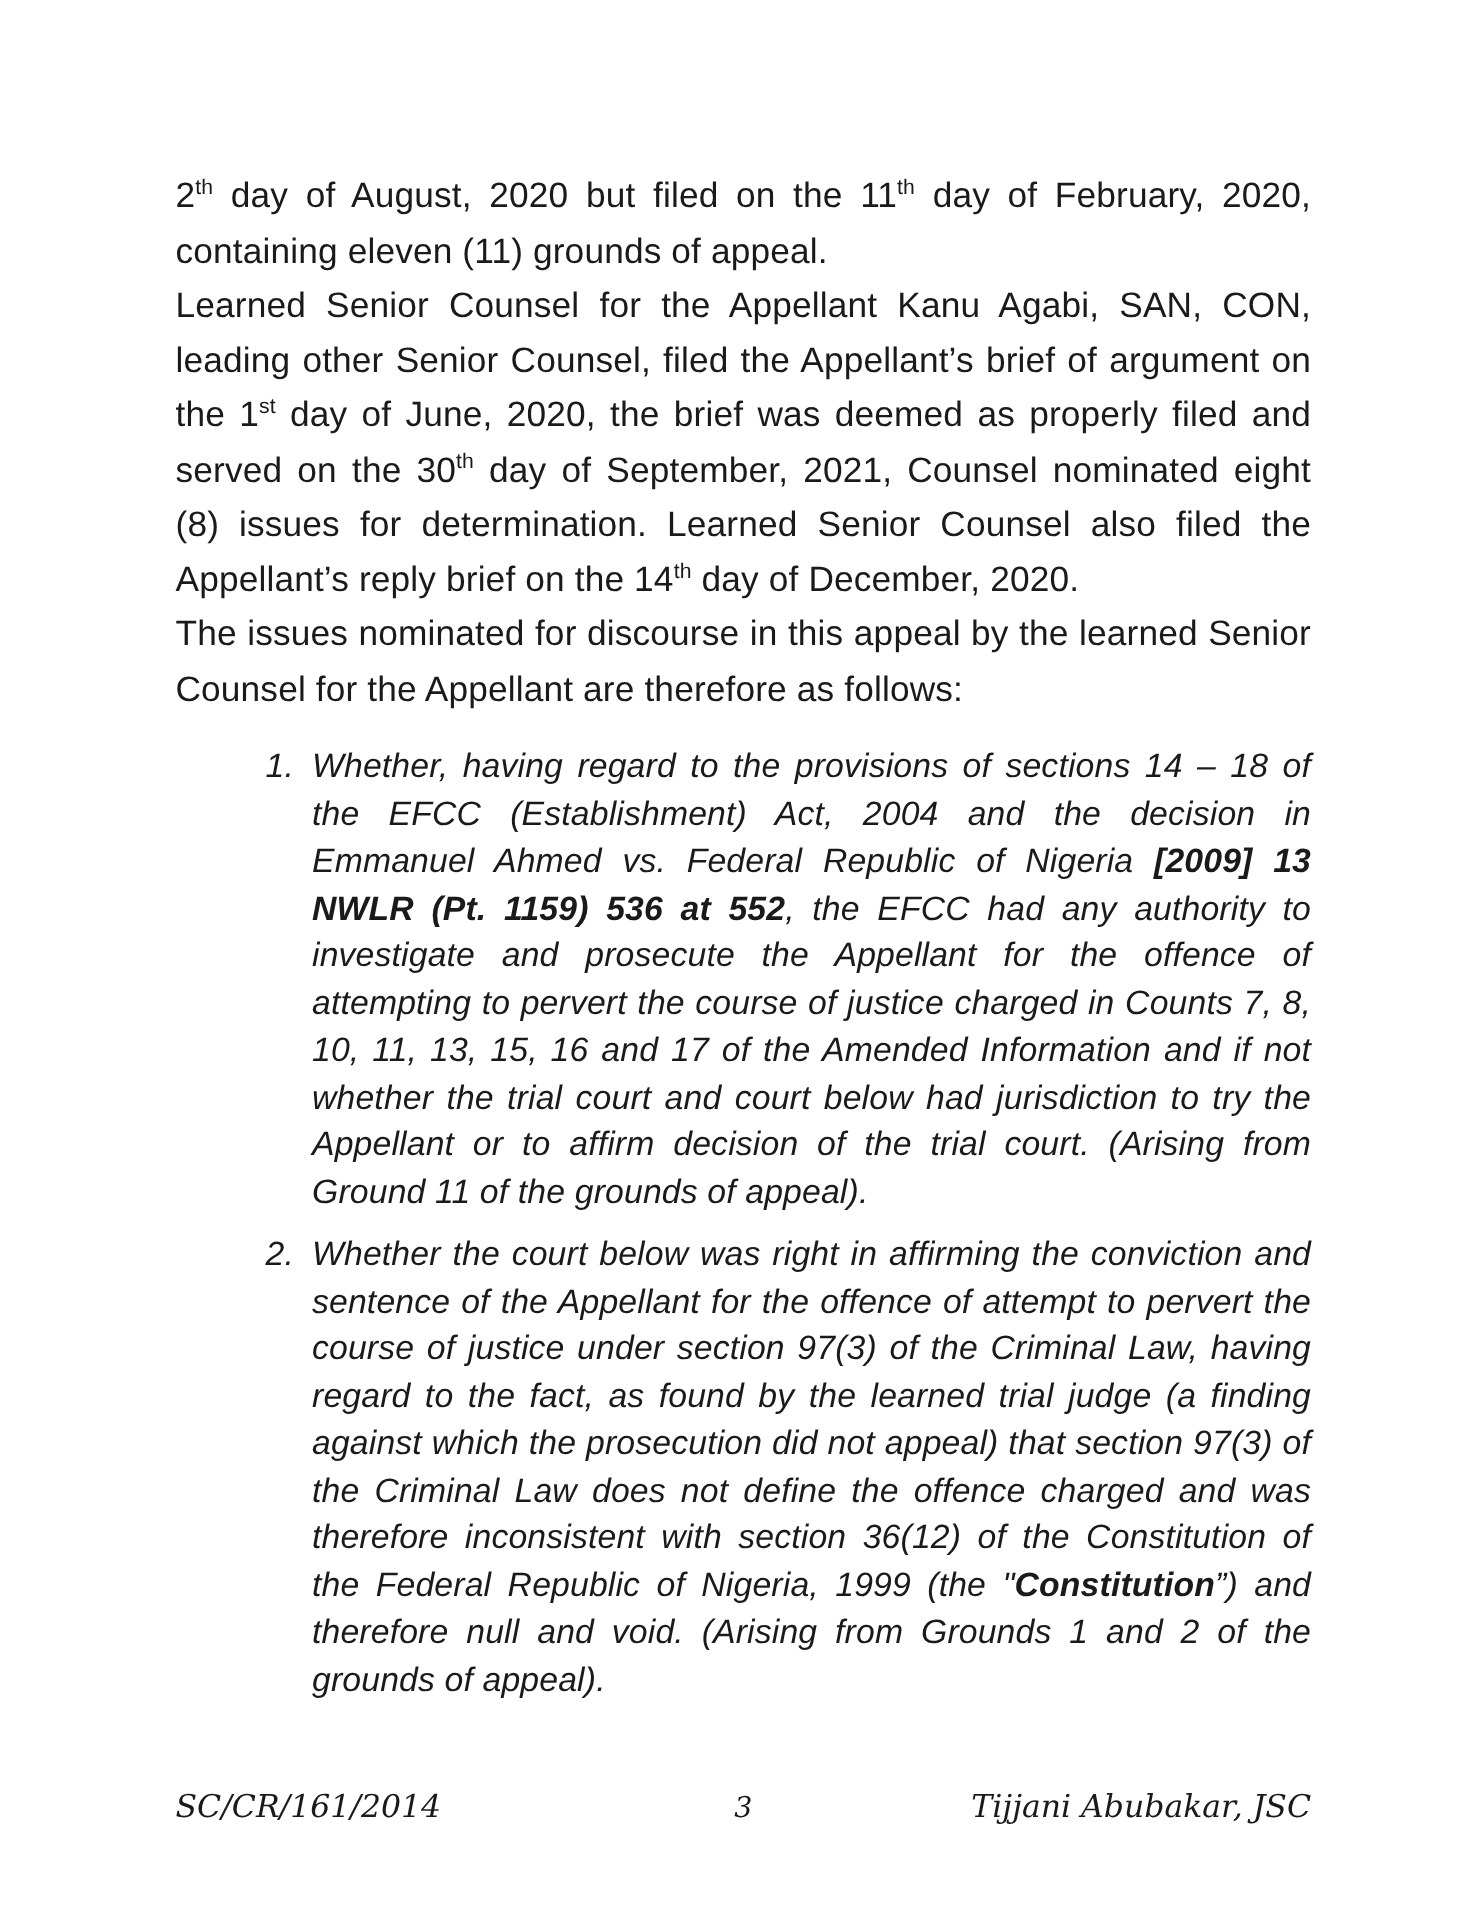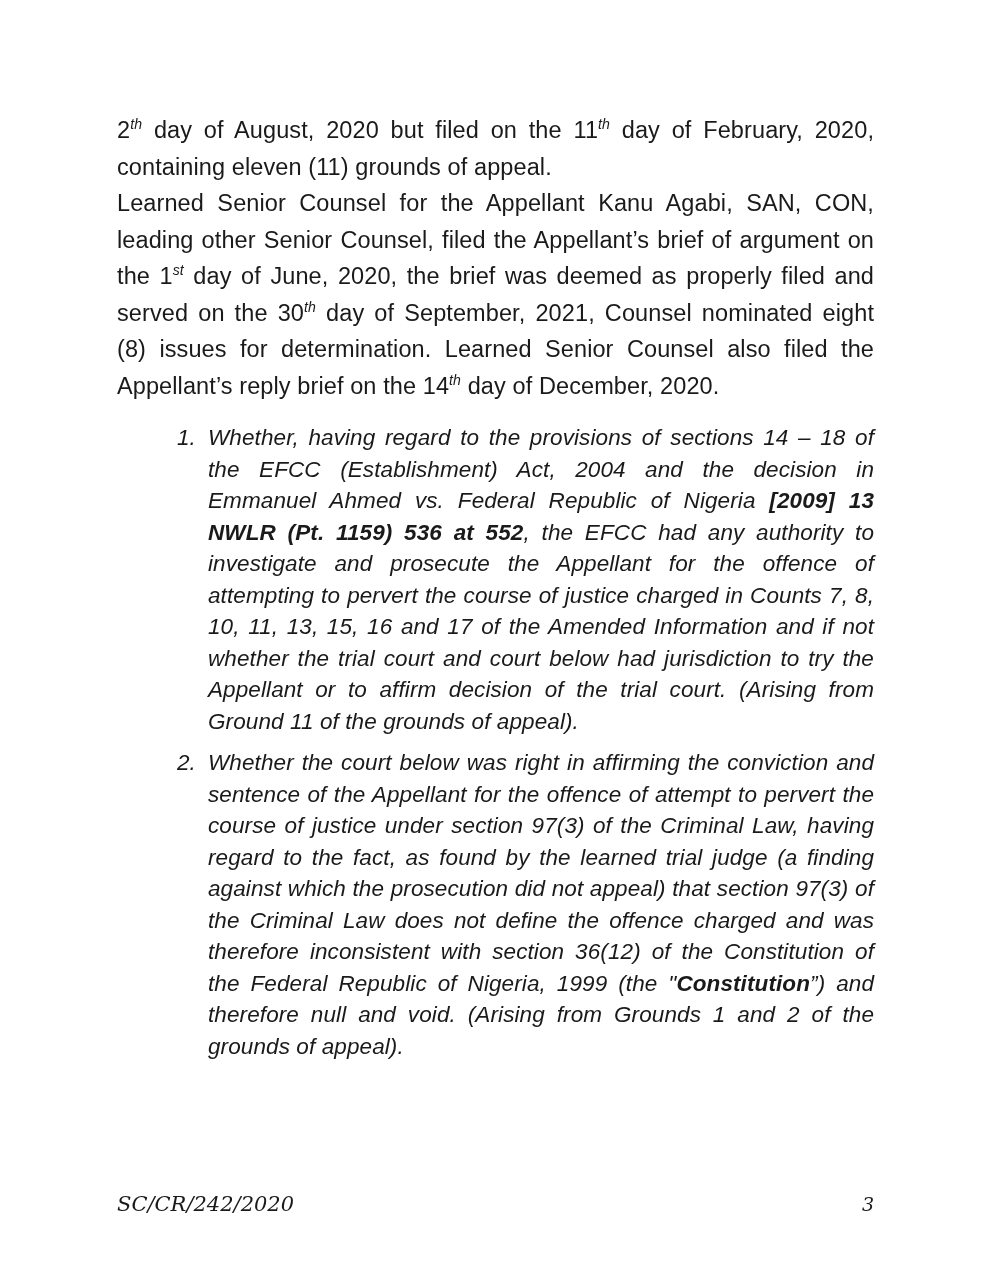--- a/index.html
+++ b/index.html
@@ -32,21 +32,20 @@
     line-height: 36.5px;
     text-align: justify;
     color: #1a1a1a;
     letter-spacing: 0.1px;
   }
 
   .body-para sup {
     font-size: 60%;
     line-height: 0;
     vertical-align: super;
-    font-style: italic;
   }
 
   
   .issues-list {
     list-style: none;
     margin-top: 18px;
   }
 
   .issue-item {
     position: relative;
@@ -102,23 +101,25 @@
   }
 </style>
 </head>
 <body>
 
 <div class="page">
   <div class="content">
     <div id="paragraphs">
         <p class="body-para"><span>2</span><sup>th</sup><span> day of August, 2020 but filed on  the 11</span><sup>th</sup><span> day of February, 2020, containing eleven (11) grounds of appeal.</span></p>
         <p class="body-para"><span>Learned Senior  Counsel for the Appellant Kanu Agabi, SAN, CON, leading other Senior Counsel, filed the Appellant’s brief of argument on the 1</span><sup>st</sup><span> day of June, 2020, the brief was  deemed as properly filed and served on the 30</span><sup>th</sup><span> day of September, 2021, Counsel nominated eight (8) issues for determination. Learned Senior Counsel also filed the Appellant’s reply brief on the 14</span><sup>th</sup><span> day of December, 2020.</span></p>
+        <p class="body-para"><span>The issues nominated for discourse in this appeal by the learned  Senior Counsel for the Appellant are therefore as follows:</span></p>
       </div>
     <ol id="issues" class="issues-list">
         <li class="issue-item"><span class="issue-number">1.</span><span class="issue-text"><span>Whether, having regard to the provisions of sections 14 – 18 of the EFCC (Establishment) Act, 2004 and the decision in Emmanuel Ahmed vs. Federal Republic of Nigeria </span><span class="bold">[2009] 13 NWLR (Pt. 1159) 536 at 552</span><span>, the EFCC had any authority to investigate and prosecute the Appellant for the offence of attempting to pervert the course of justice charged in Counts 7, 8, 10, 11, 13, 15, 16 and 17 of the Amended Information and if not whether the trial court and court below had jurisdiction to try the Appellant or to affirm decision of the trial court. (Arising from Ground 11 of the grounds of appeal).</span></span></li>
         <li class="issue-item"><span class="issue-number">2.</span><span class="issue-text"><span>Whether the court below was right in affirming the conviction and sentence of the Appellant for the offence of attempt to pervert the course of justice under section 97(3) of the Criminal Law, having regard to the fact, as found by the learned trial judge (a finding against which the prosecution did not appeal) that section 97(3) of the Criminal Law does not define the offence charged and was therefore inconsistent with section 36(12) of the Constitution of the Federal Republic of Nigeria, 1999 (the "</span><span class="bold">Constitution</span><span>”) and therefore null and void. (Arising from Grounds 1 and 2 of the grounds of appeal).</span></span></li>
       </ol>
   </div>
   <div class="footer">
-    <span class="footer-left">SC/CR/242/2020</span>
+    <span class="footer-left">SC/CR/161/2014</span>
     <span class="footer-center">3</span>
+    <span class="footer-right">Tijjani Abubakar, JSC</span>
   </div>
 </div>
 
 </body></html>

